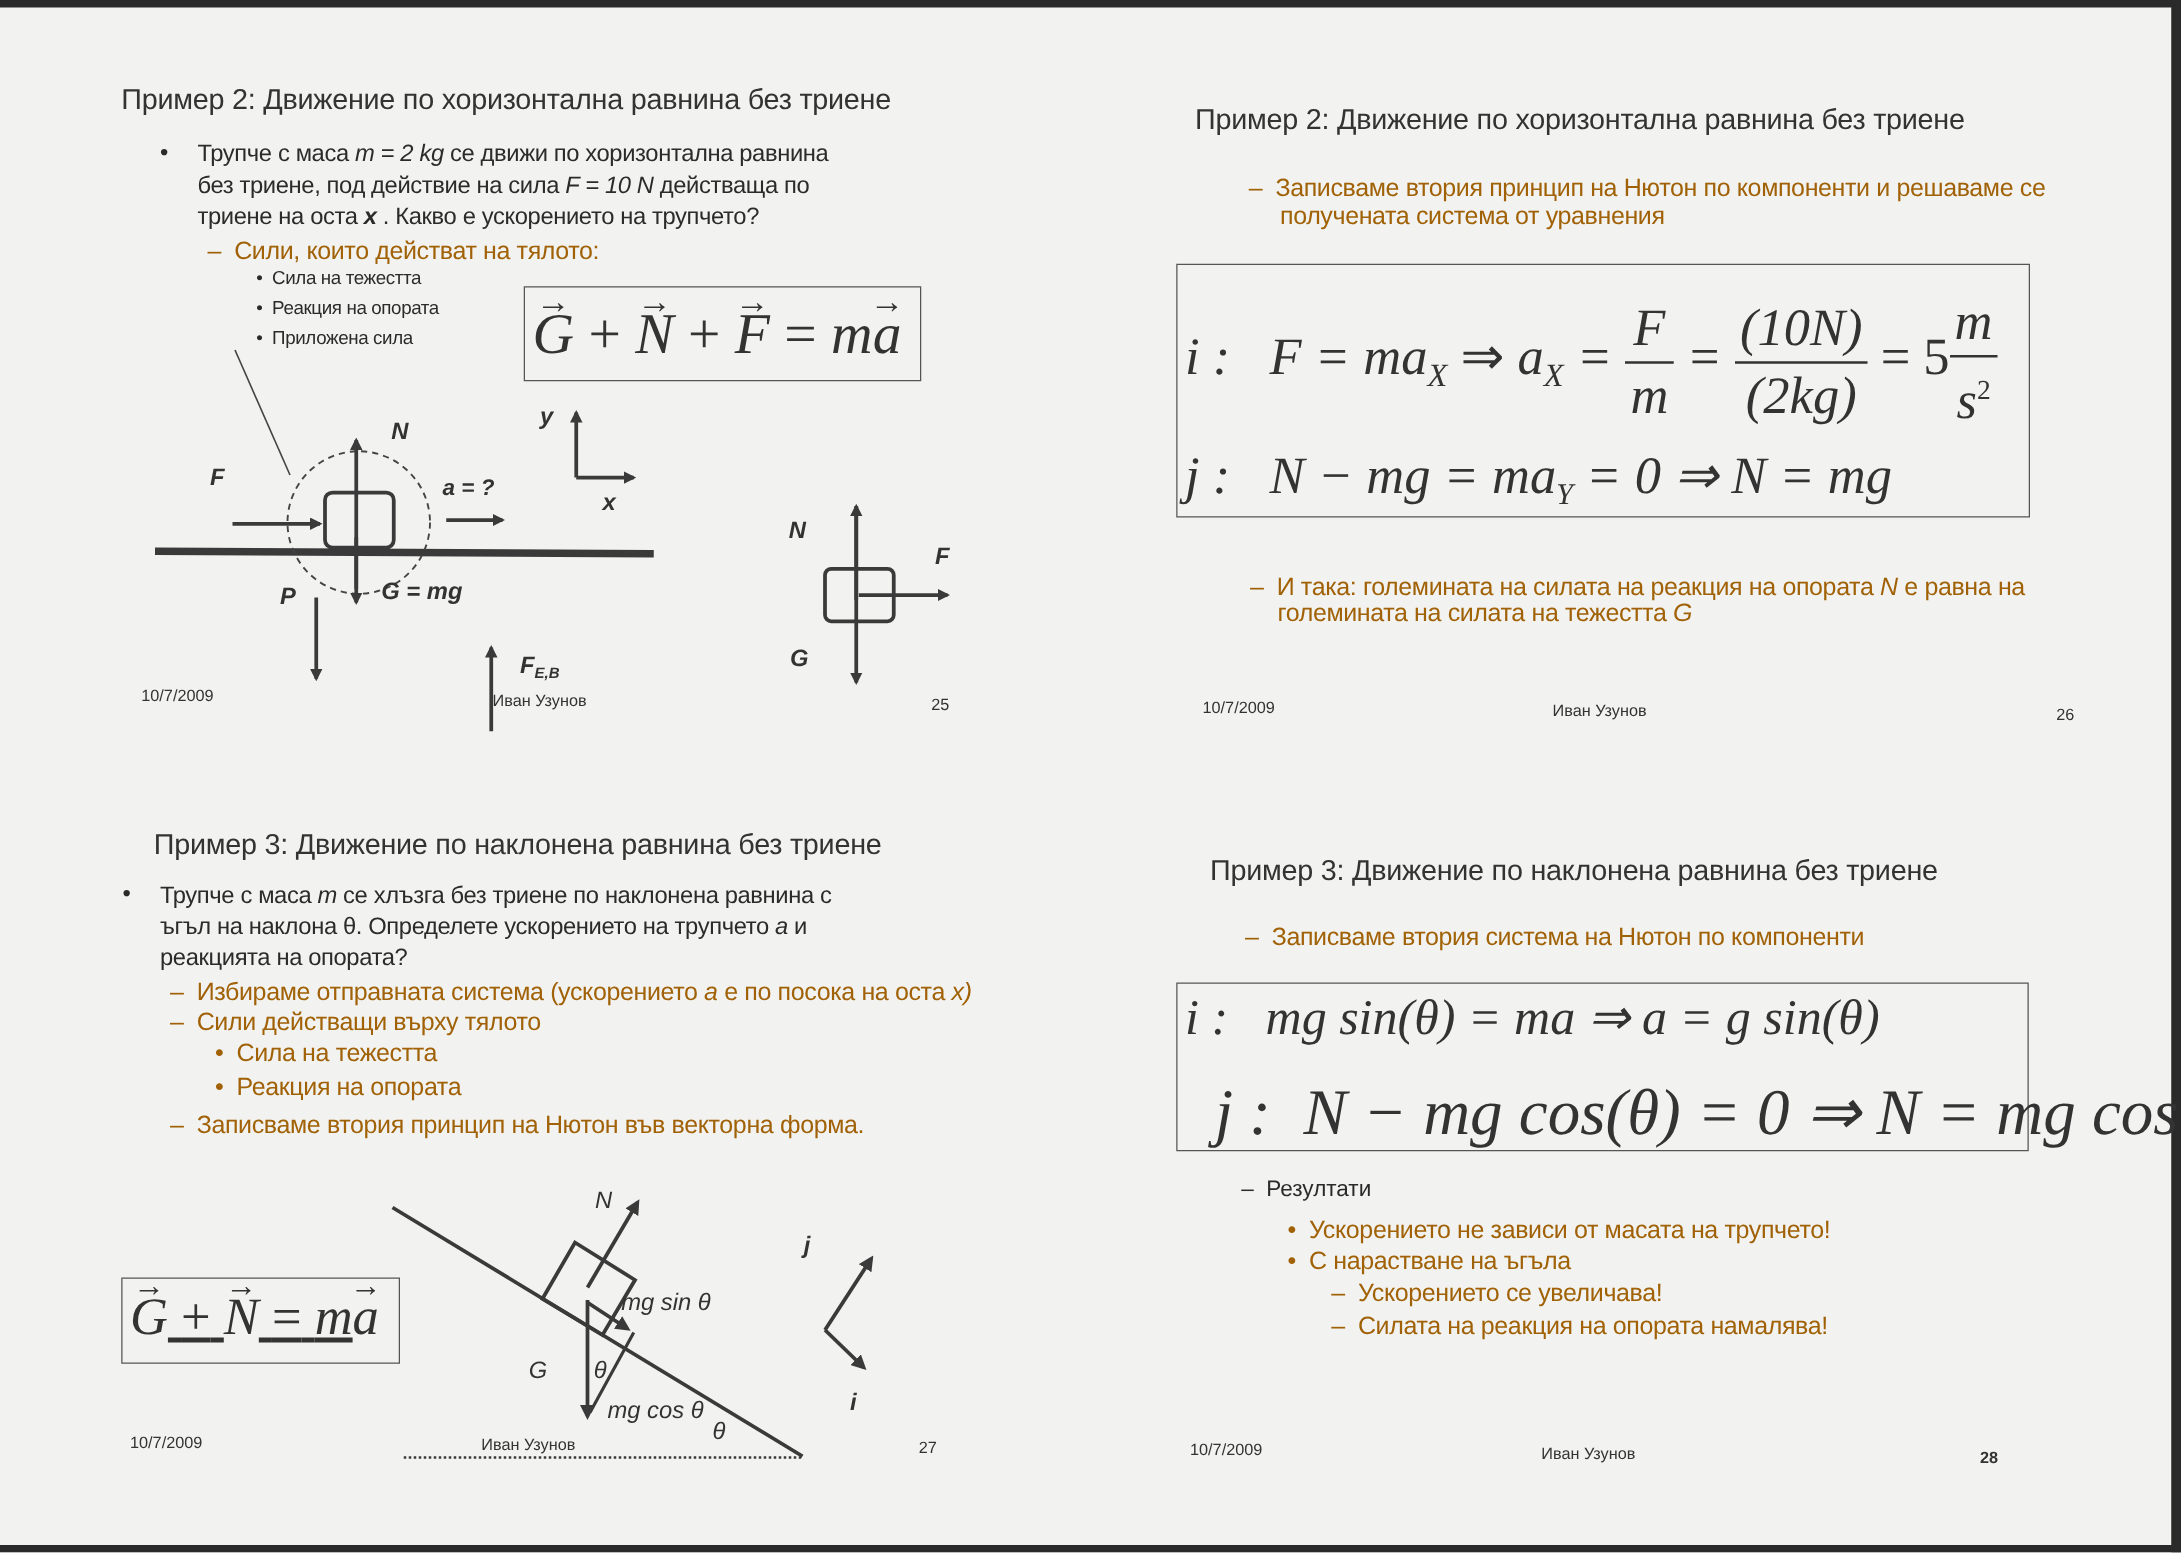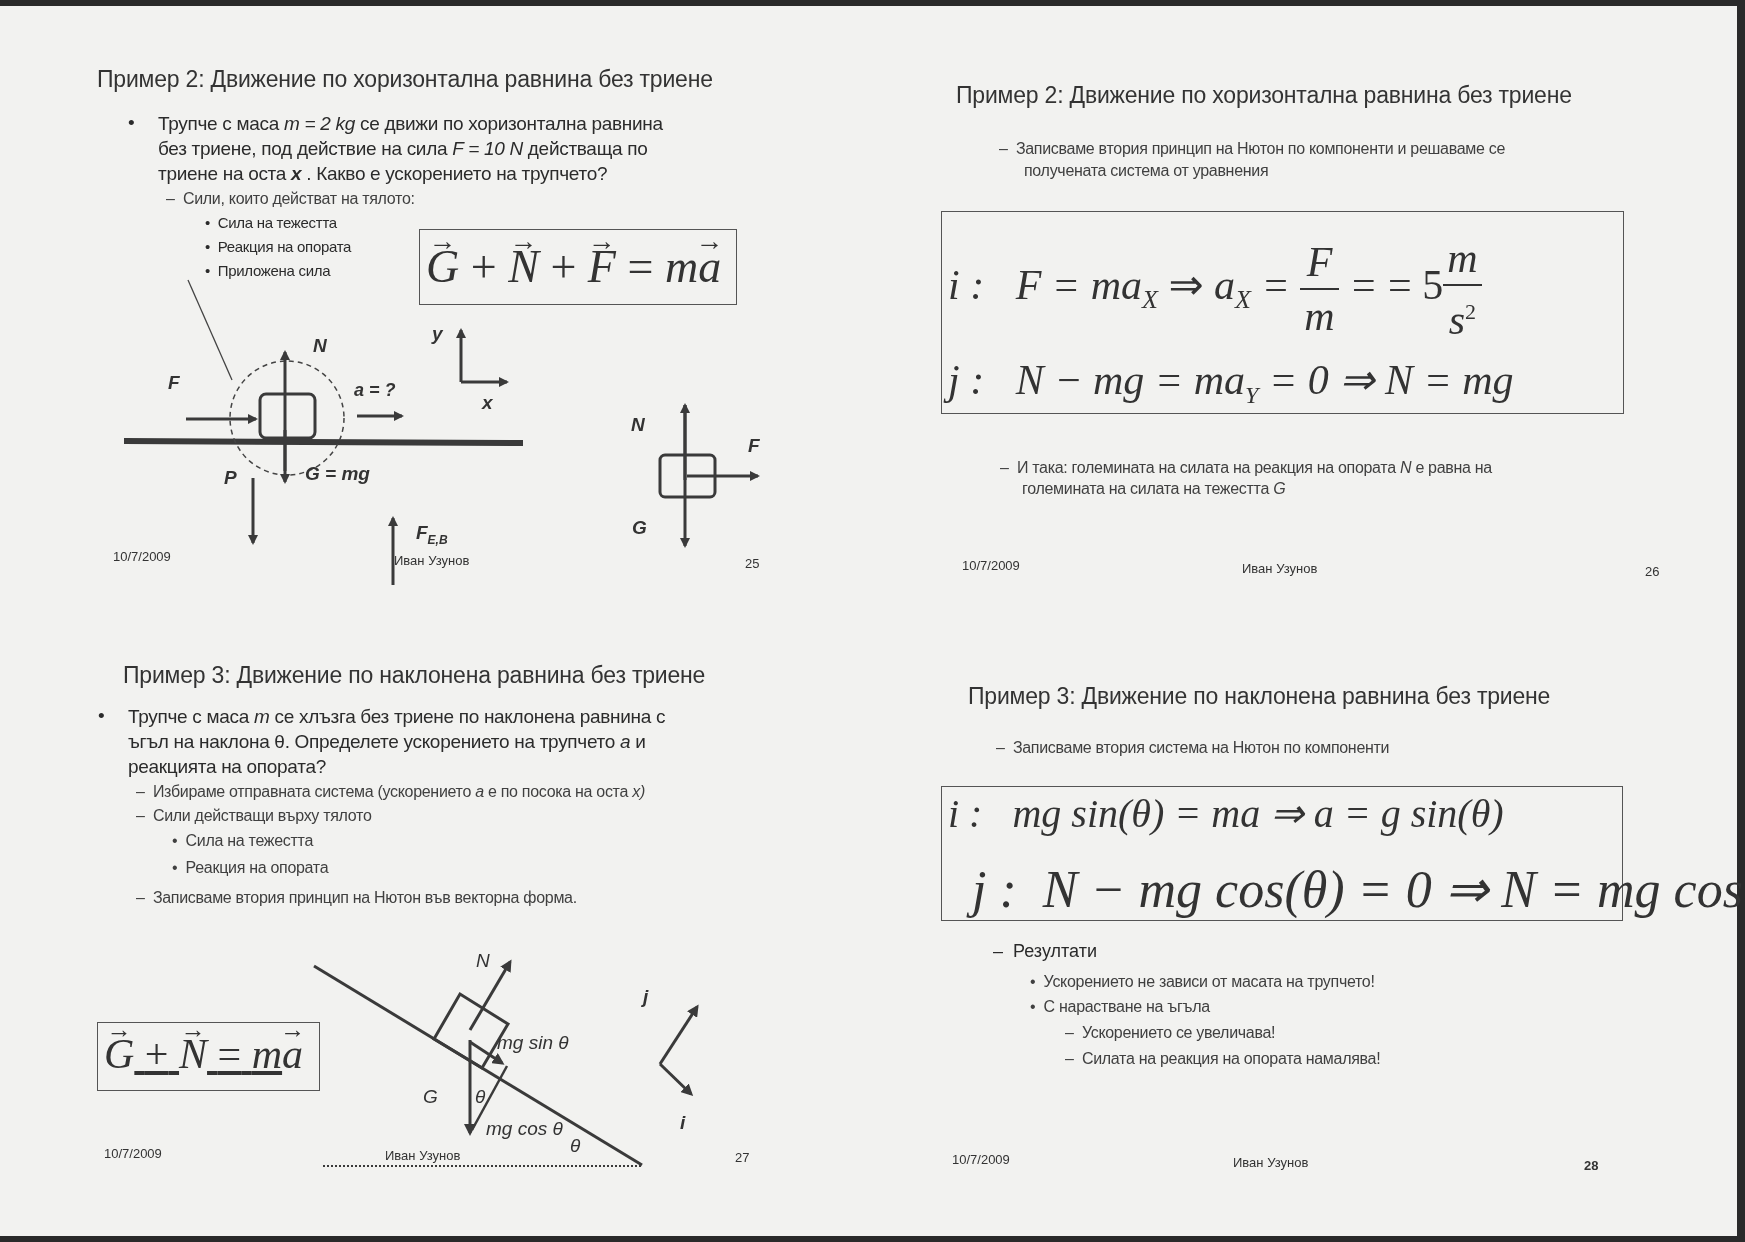--- a/index.html
+++ b/index.html
@@ -7,21 +7,21 @@
     width:1745px; height:1242px; position:relative; overflow:hidden;
     background:#f2f2f0;
     font-family:"Liberation Sans", sans-serif; color:#2a2a2a;
   }
   .frame-top { position:absolute; left:0; top:0; width:1745px; height:6px; background:#2a2a2a; }
   .frame-right { position:absolute; right:0; top:0; width:8px; height:1242px; background:#2a2a2a; }
   .frame-bottom { position:absolute; left:0; bottom:0; width:1745px; height:6px; background:#2a2a2a; }
   .abs { position:absolute; white-space:nowrap; }
   .title { font-size:23px; color:#333; letter-spacing:-0.2px; }
   .body1 { font-size:19px; color:#2b2b2b; letter-spacing:-0.3px; line-height:25px; }
-  .body2 { font-size:16px; color:#404040; letter-spacing:-0.3px; }
+  .body2 { font-size:20px; color:#a16207; letter-spacing:-0.3px; }
   .body3 { font-size:15px; color:#2b2b2b; letter-spacing:-0.3px; }
   .footer { font-size:13px; color:#333; }
   .mathbox { position:absolute; border:1.5px solid #555; }
   .math { font-family:"Liberation Serif", serif; color:#333; white-space:nowrap; position:absolute; }
   .lbl { font-family:"Liberation Sans", sans-serif; font-weight:bold; font-style:italic; color:#333; position:absolute; font-size:19px; }
   .lbl-n { font-family:"Liberation Sans", sans-serif; font-style:italic; color:#333; position:absolute; font-size:19px; }
   svg { position:absolute; left:0; top:0; }
   .frac { display:inline-block; vertical-align:middle; text-align:center; }
   .frac .num { display:block; border-bottom:2px solid #333; padding:0 4px; }
   .frac .den { display:block; padding:0 4px; }
@@ -105,20 +105,21 @@
   <div class="abs body2" style="left:999px; top:140px;">–&nbsp; <span>Записваме втория принцип на Нютон по компоненти и решаваме се</span></div>
   <div class="abs body2" style="left:1024px; top:162px;">получената система от уравнения</div>
 
   <div class="mathbox" style="left:941px; top:211px; width:681px; height:201px;"></div>
   <div class="math" style="left:948px; top:232px; font-size:42px; font-style:italic; line-height:52px;">
     <span>i :</span>&nbsp;&nbsp;
     <span>F = ma</span><sub style="font-size:26px;">X</sub>
     <span style="font-style:normal;">⇒</span>
     <span>a</span><sub style="font-size:26px;">X</sub> =
     <span class="frac"><span class="num">F</span><span class="den">m</span></span> =
+    <span class="frac"><span class="num">(10N)</span><span class="den">(2kg)</span></span>
     <span style="font-style:normal;">= 5</span><span class="frac"><span class="num">m</span><span class="den"><span>s</span><sup style="font-size:22px; font-style:normal;">2</sup></span></span>
   </div>
   <div class="math" style="left:948px; top:355px; font-size:42px; font-style:italic;">
     <span>j :</span>&nbsp;&nbsp;
     <span>N − mg = ma</span><sub style="font-size:24px;">Y</sub>
     <span>= 0  ⇒ N = mg</span>
   </div>
 
   <div class="abs body2" style="left:1000px; top:459px;">–&nbsp; <span>И така: големината на силата на реакция на опората </span><i>N</i><span> е равна на</span></div>
   <div class="abs body2" style="left:1022px; top:480px;"><span>големината на силата на тежестта </span><i>G</i></div>

